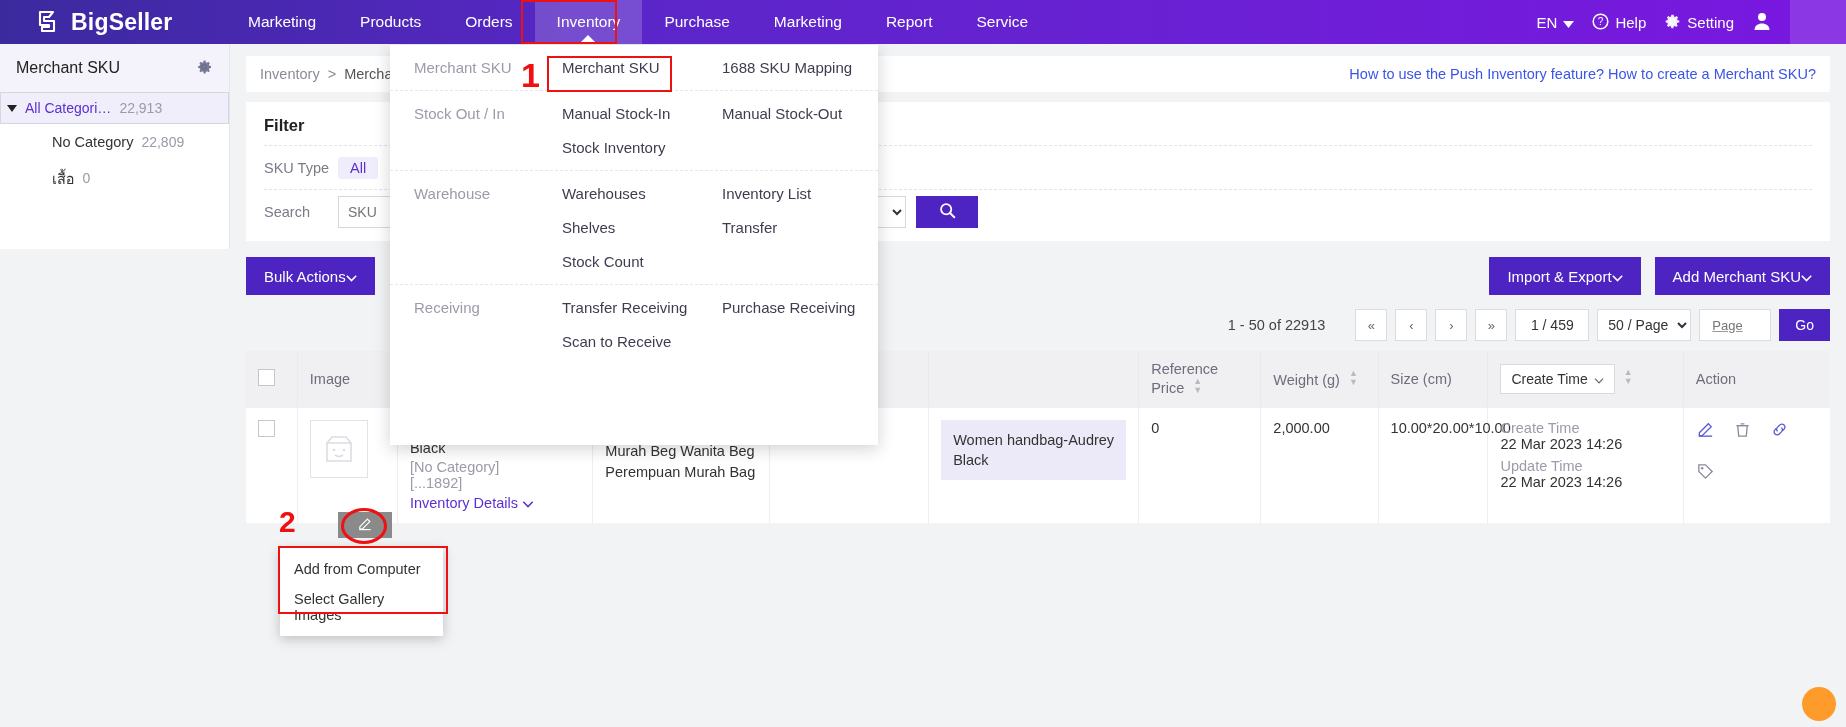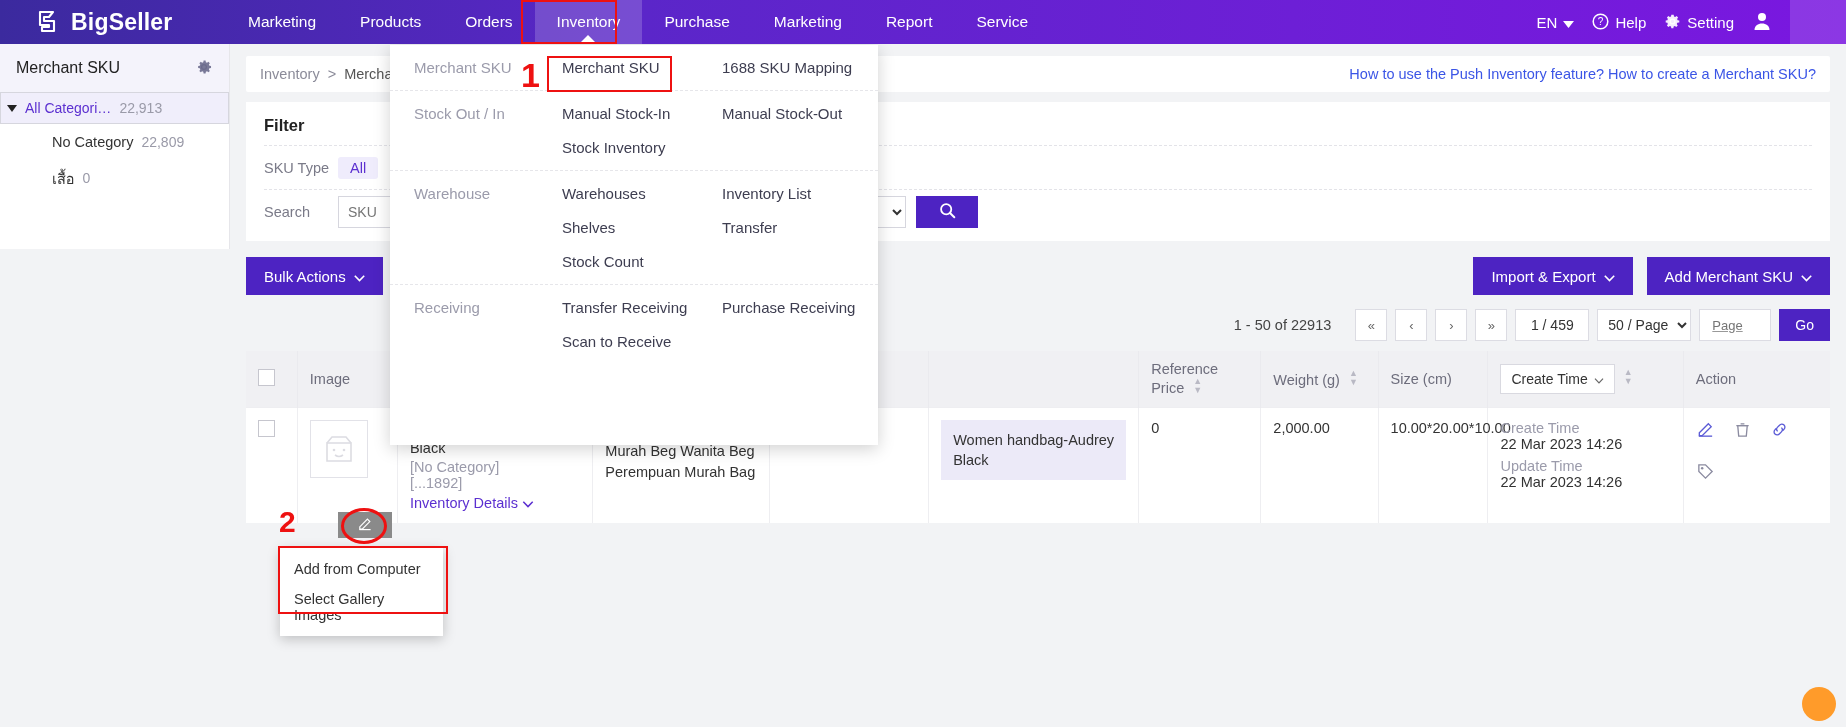--- a/index.html
+++ b/index.html
@@ -71,26 +71,26 @@
   .ftext{ font-size:14.5px; color:#444; margin-right:26px; cursor:pointer;}
   .inp{ height:32px; border:1px solid #d6d6de; padding:0 9px; font-size:14px; color:#555;
         background:#fff; width:430px; }
   .sel{ height:32px; border:1px solid #d6d6de; font-size:14px; color:#333; padding:0 6px; background:#fff;}
   .searchbtn{ width:62px;height:32px;background:#4d23c2;border:none;color:#fff;
               display:flex;align-items:center;justify-content:center;cursor:pointer;}
 
   
   .actionbar{ display:flex; align-items:center; margin-top:16px; }
   .btn-primary{ background:#4d23c2; color:#fff; height:38px; padding:0 18px;
-                display:flex;align-items:center; gap:8px; font-size:15px; cursor:pointer; border:none;}
+                display:flex;align-items:center; font-size:15px; cursor:pointer; border:none;}
   .ab-right{ margin-left:auto; display:flex; gap:14px;}
 
   
   .pager{ display:flex; align-items:center; gap:8px; margin-top:14px; justify-content:flex-end; padding-right:0;}
-  .pg-text{ font-size:14.5px; color:#444; margin-right:16px;}
+  .pg-text{ font-size:14.5px; color:#444; margin-right:22px;}
   .pgbtn{ width:32px;height:32px;border:1px solid #dcdce3;background:#fff;color:#666;
           display:flex;align-items:center;justify-content:center;font-size:13px;cursor:pointer;}
   .pgnum{ width:74px;height:32px;border:1px solid #dcdce3;background:#fff;display:flex;
           align-items:center;justify-content:center;font-size:14px;color:#333;}
   .pgsel{ height:32px;border:1px solid #dcdce3;background:#fff;font-size:14px;color:#333;padding:0 6px;}
   .pgjump{ width:72px;height:32px;border:1px solid #dcdce3;background:#fff;font-size:13px;color:#999;padding:0 12px;text-decoration:underline;}
   .pggo{ height:32px;padding:0 16px;background:#4d23c2;color:#fff;border:none;font-size:14px;cursor:pointer;}
 
   
   .tblwrap{ margin-top:10px; background:#fff; }

